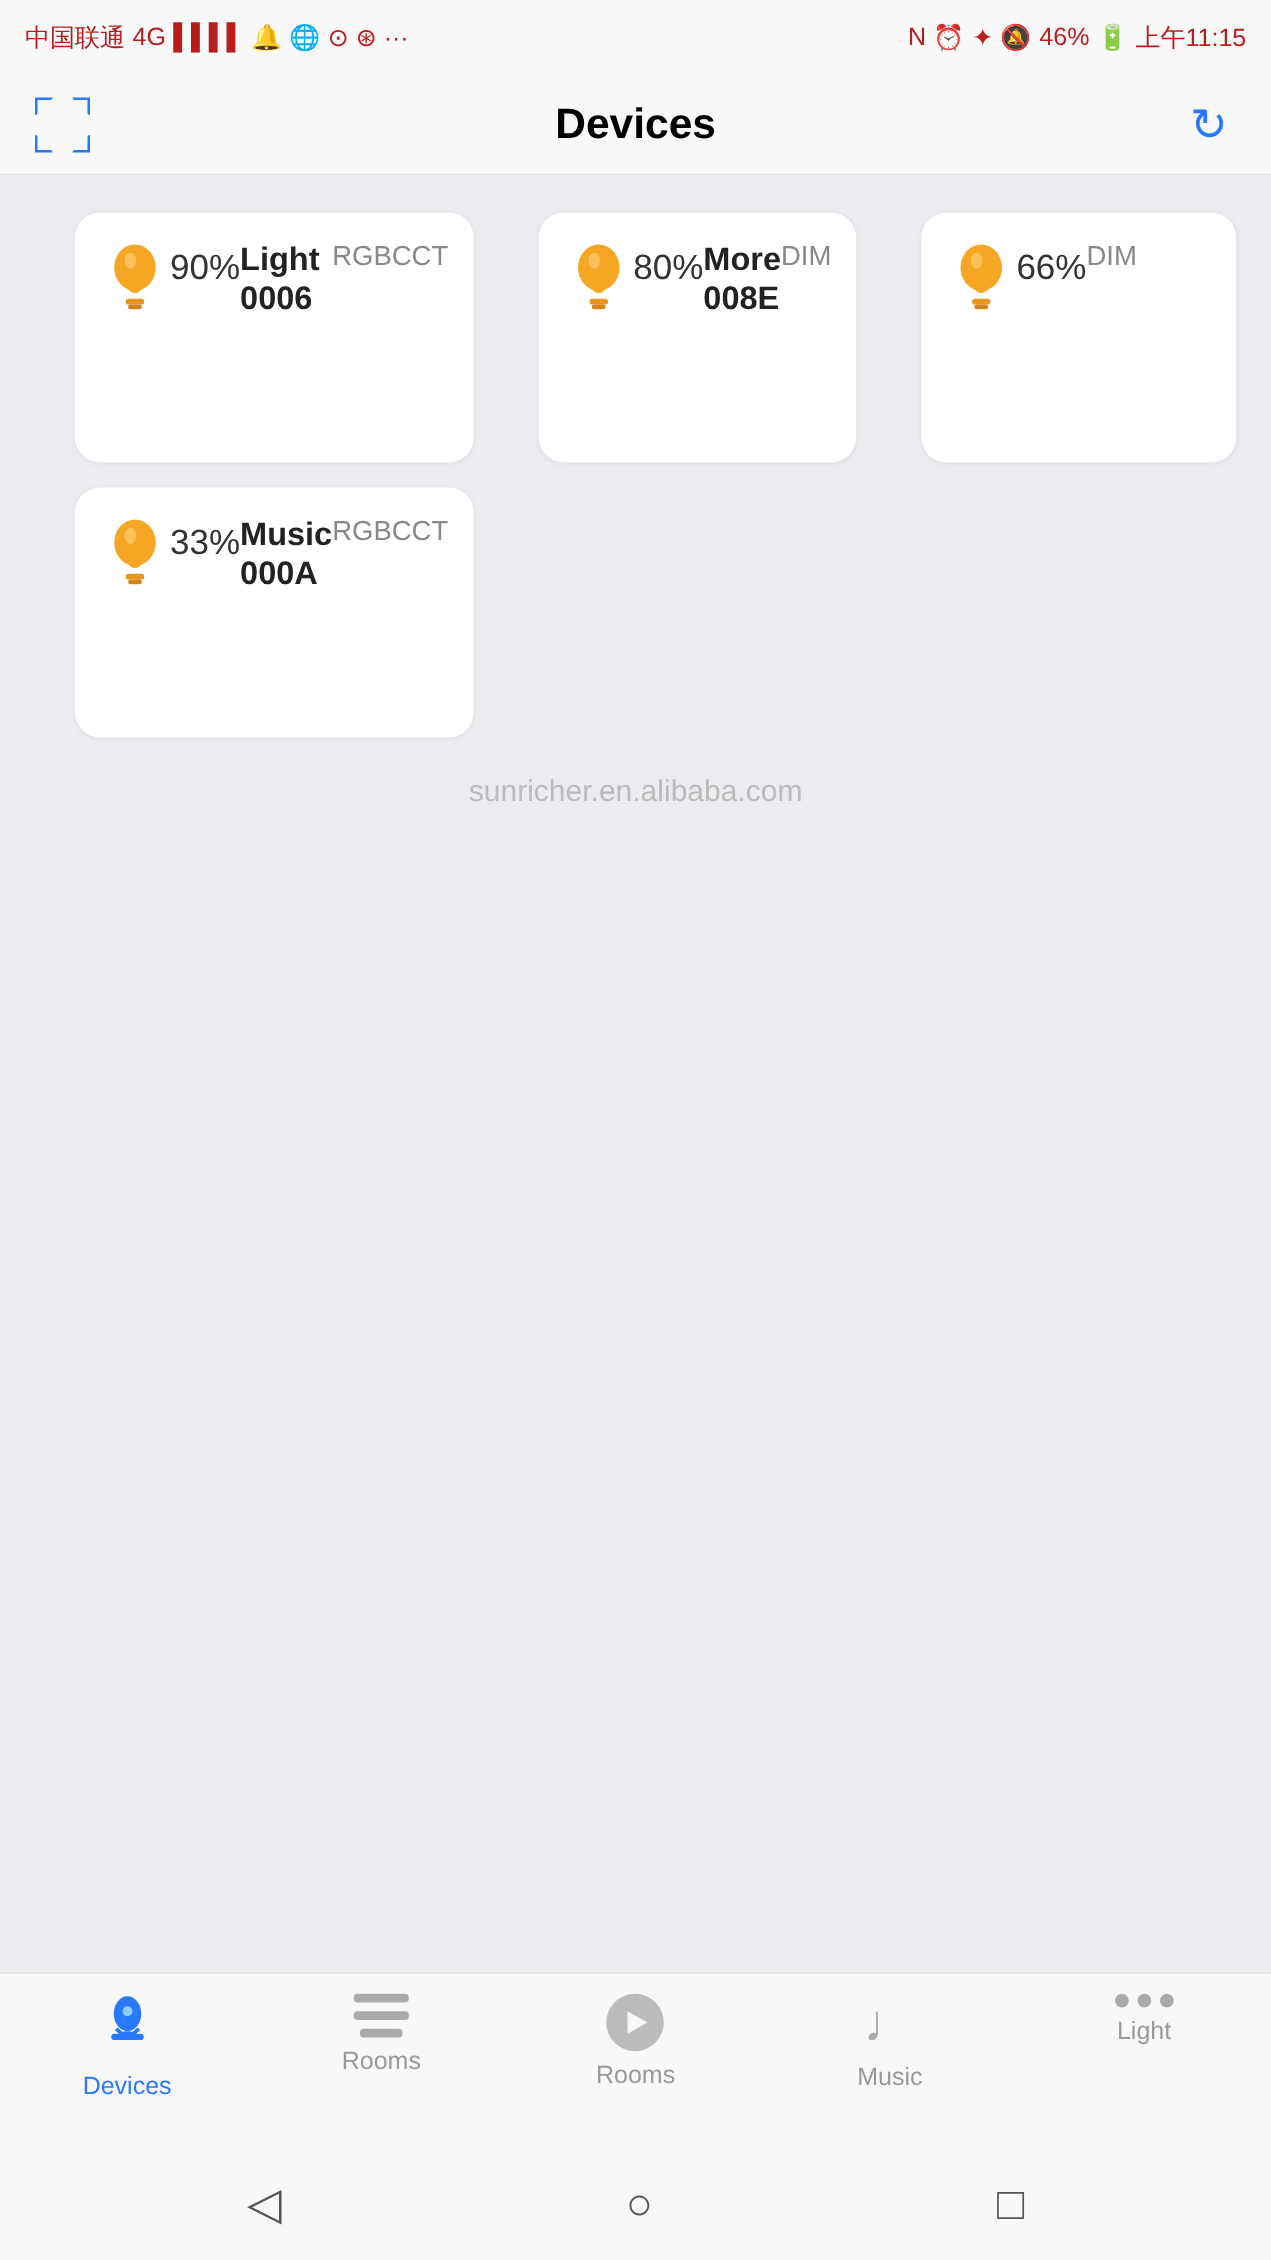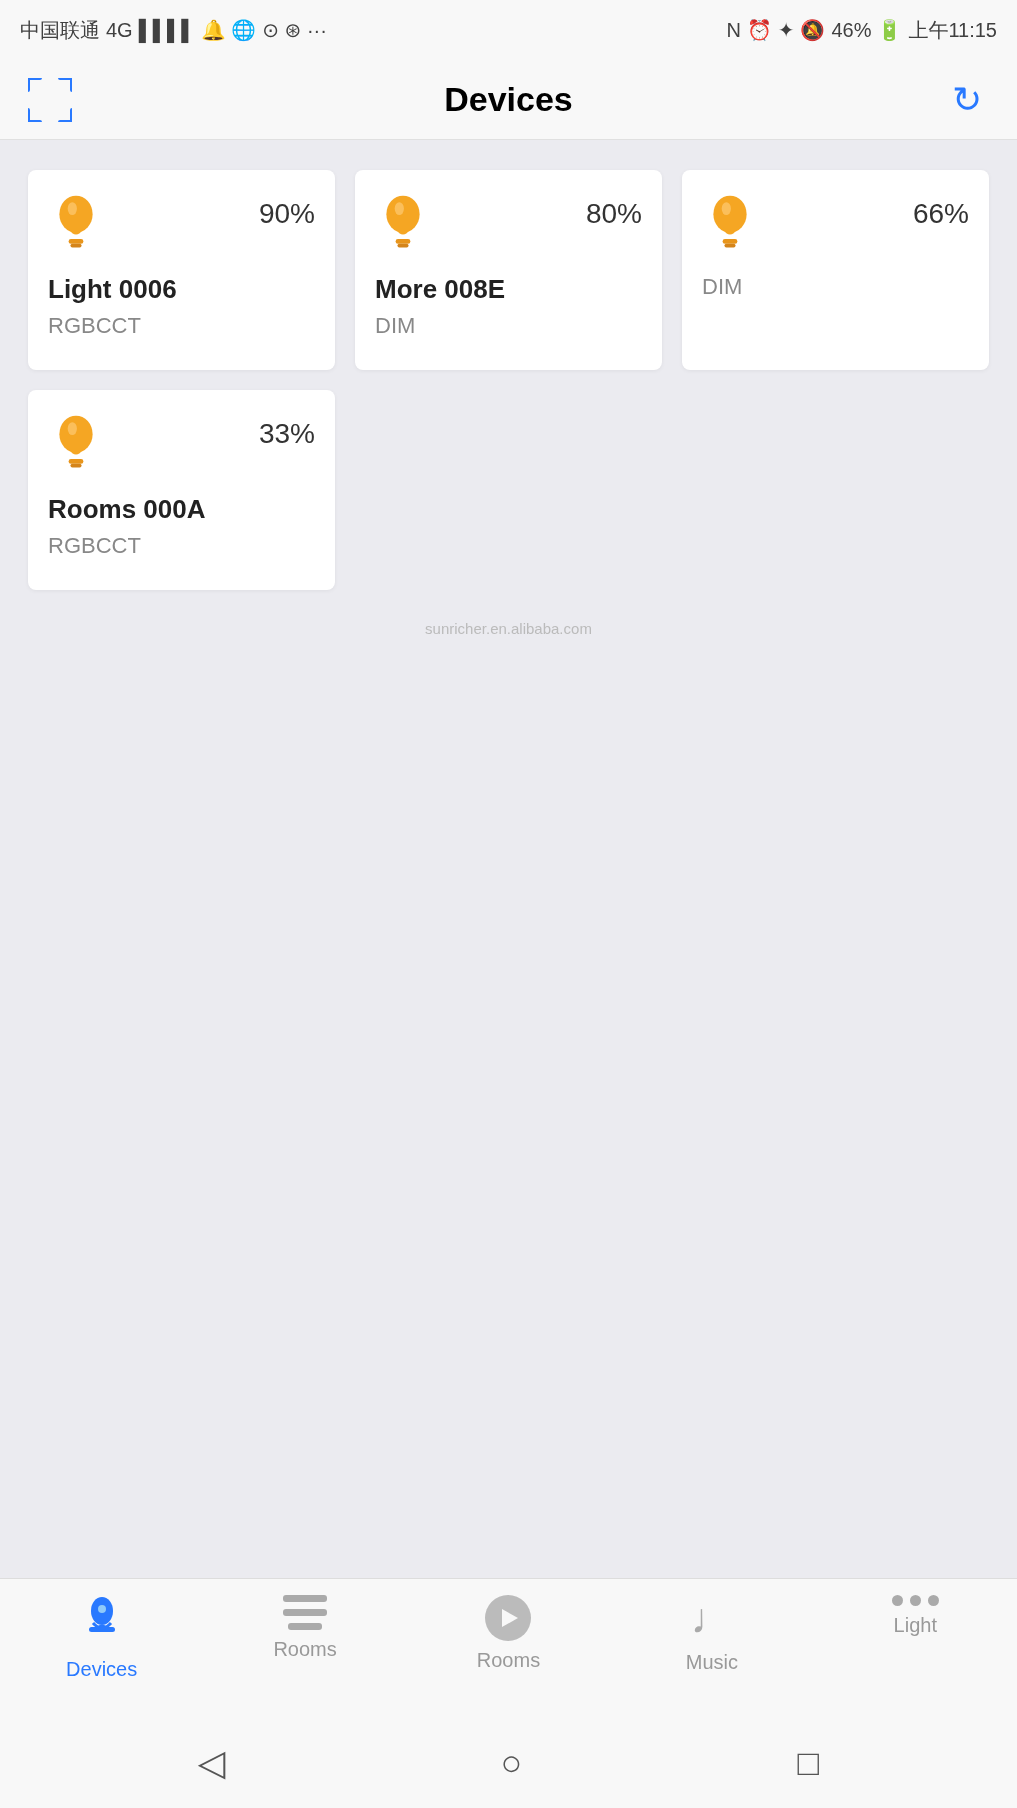--- a/index.html
+++ b/index.html
@@ -21,21 +21,21 @@
 
     
     .status-bar {
       background: #f8f8f8;
       height: 60px;
       display: flex;
       align-items: center;
       justify-content: space-between;
       padding: 0 20px;
       font-size: 22px;
-      color: #404040;
+      color: #b91c1c;
     }
 
     .status-left {
       display: flex;
       align-items: center;
       gap: 6px;
       font-size: 20px;
     }
 
     .status-right {
@@ -98,27 +98,27 @@
 
     
     .device-grid {
       display: grid;
       grid-template-columns: repeat(3, 1fr);
       gap: 20px;
     }
 
     .device-card {
       background: #fff;
-      border-radius: 8px;
+      border-radius: 20px;
       padding: 22px 20px 22px 20px;
       display: flex;
-      flex-direction: column;
       min-height: 200px;
       box-shadow: 0 1px 4px rgba(0,0,0,0.06);
       cursor: pointer;
+      margin-left: 32px;
     }
 
     .card-top {
       display: flex;
       align-items: flex-start;
       justify-content: space-between;
       margin-bottom: 18px;
     }
 
     .brightness-text {
@@ -137,21 +137,21 @@
     }
 
     .device-type {
       font-size: 22px;
       color: #888;
     }
 
     .watermark {
       text-align: center;
       color: #bbb;
-      font-size: 15px;
+      font-size: 24px;
       margin-top: 30px;
     }
 
     
     .bottom-nav {
       height: 140px;
       background: #f8f8f8;
       display: flex;
       align-items: flex-start;
       justify-content: space-around;
@@ -372,21 +372,21 @@
           <svg class="bulb-svg" viewBox="0 0 56 65" fill="none" xmlns="http://www.w3.org/2000/svg">
             <ellipse cx="28" cy="24" rx="18" ry="20" fill="#f5a623"></ellipse>
             <path d="M20 40 Q28 52 36 40" fill="#f5a623"></path>
             <rect x="20" y="51" width="16" height="5" rx="2.5" fill="#e8951b"></rect>
             <rect x="22" y="56" width="12" height="4" rx="2" fill="#d4841a"></rect>
             <ellipse cx="24" cy="18" rx="5" ry="7" fill="#ffd180" opacity="0.6"></ellipse>
           </svg>
         </span>
         <span class="brightness-text">33%</span>
       </div>
-      <div class="device-name">Rooms 000A</div>
+      <div class="device-name">Music 000A</div>
       <div class="device-type">RGBCCT</div>
     </div>
     </div>
   <div class="watermark">sunricher.en.alibaba.com</div>
 </div>
 
 <div class="bottom-nav">
 
   <div class="nav-item active">
     <span class="nav-icon">

